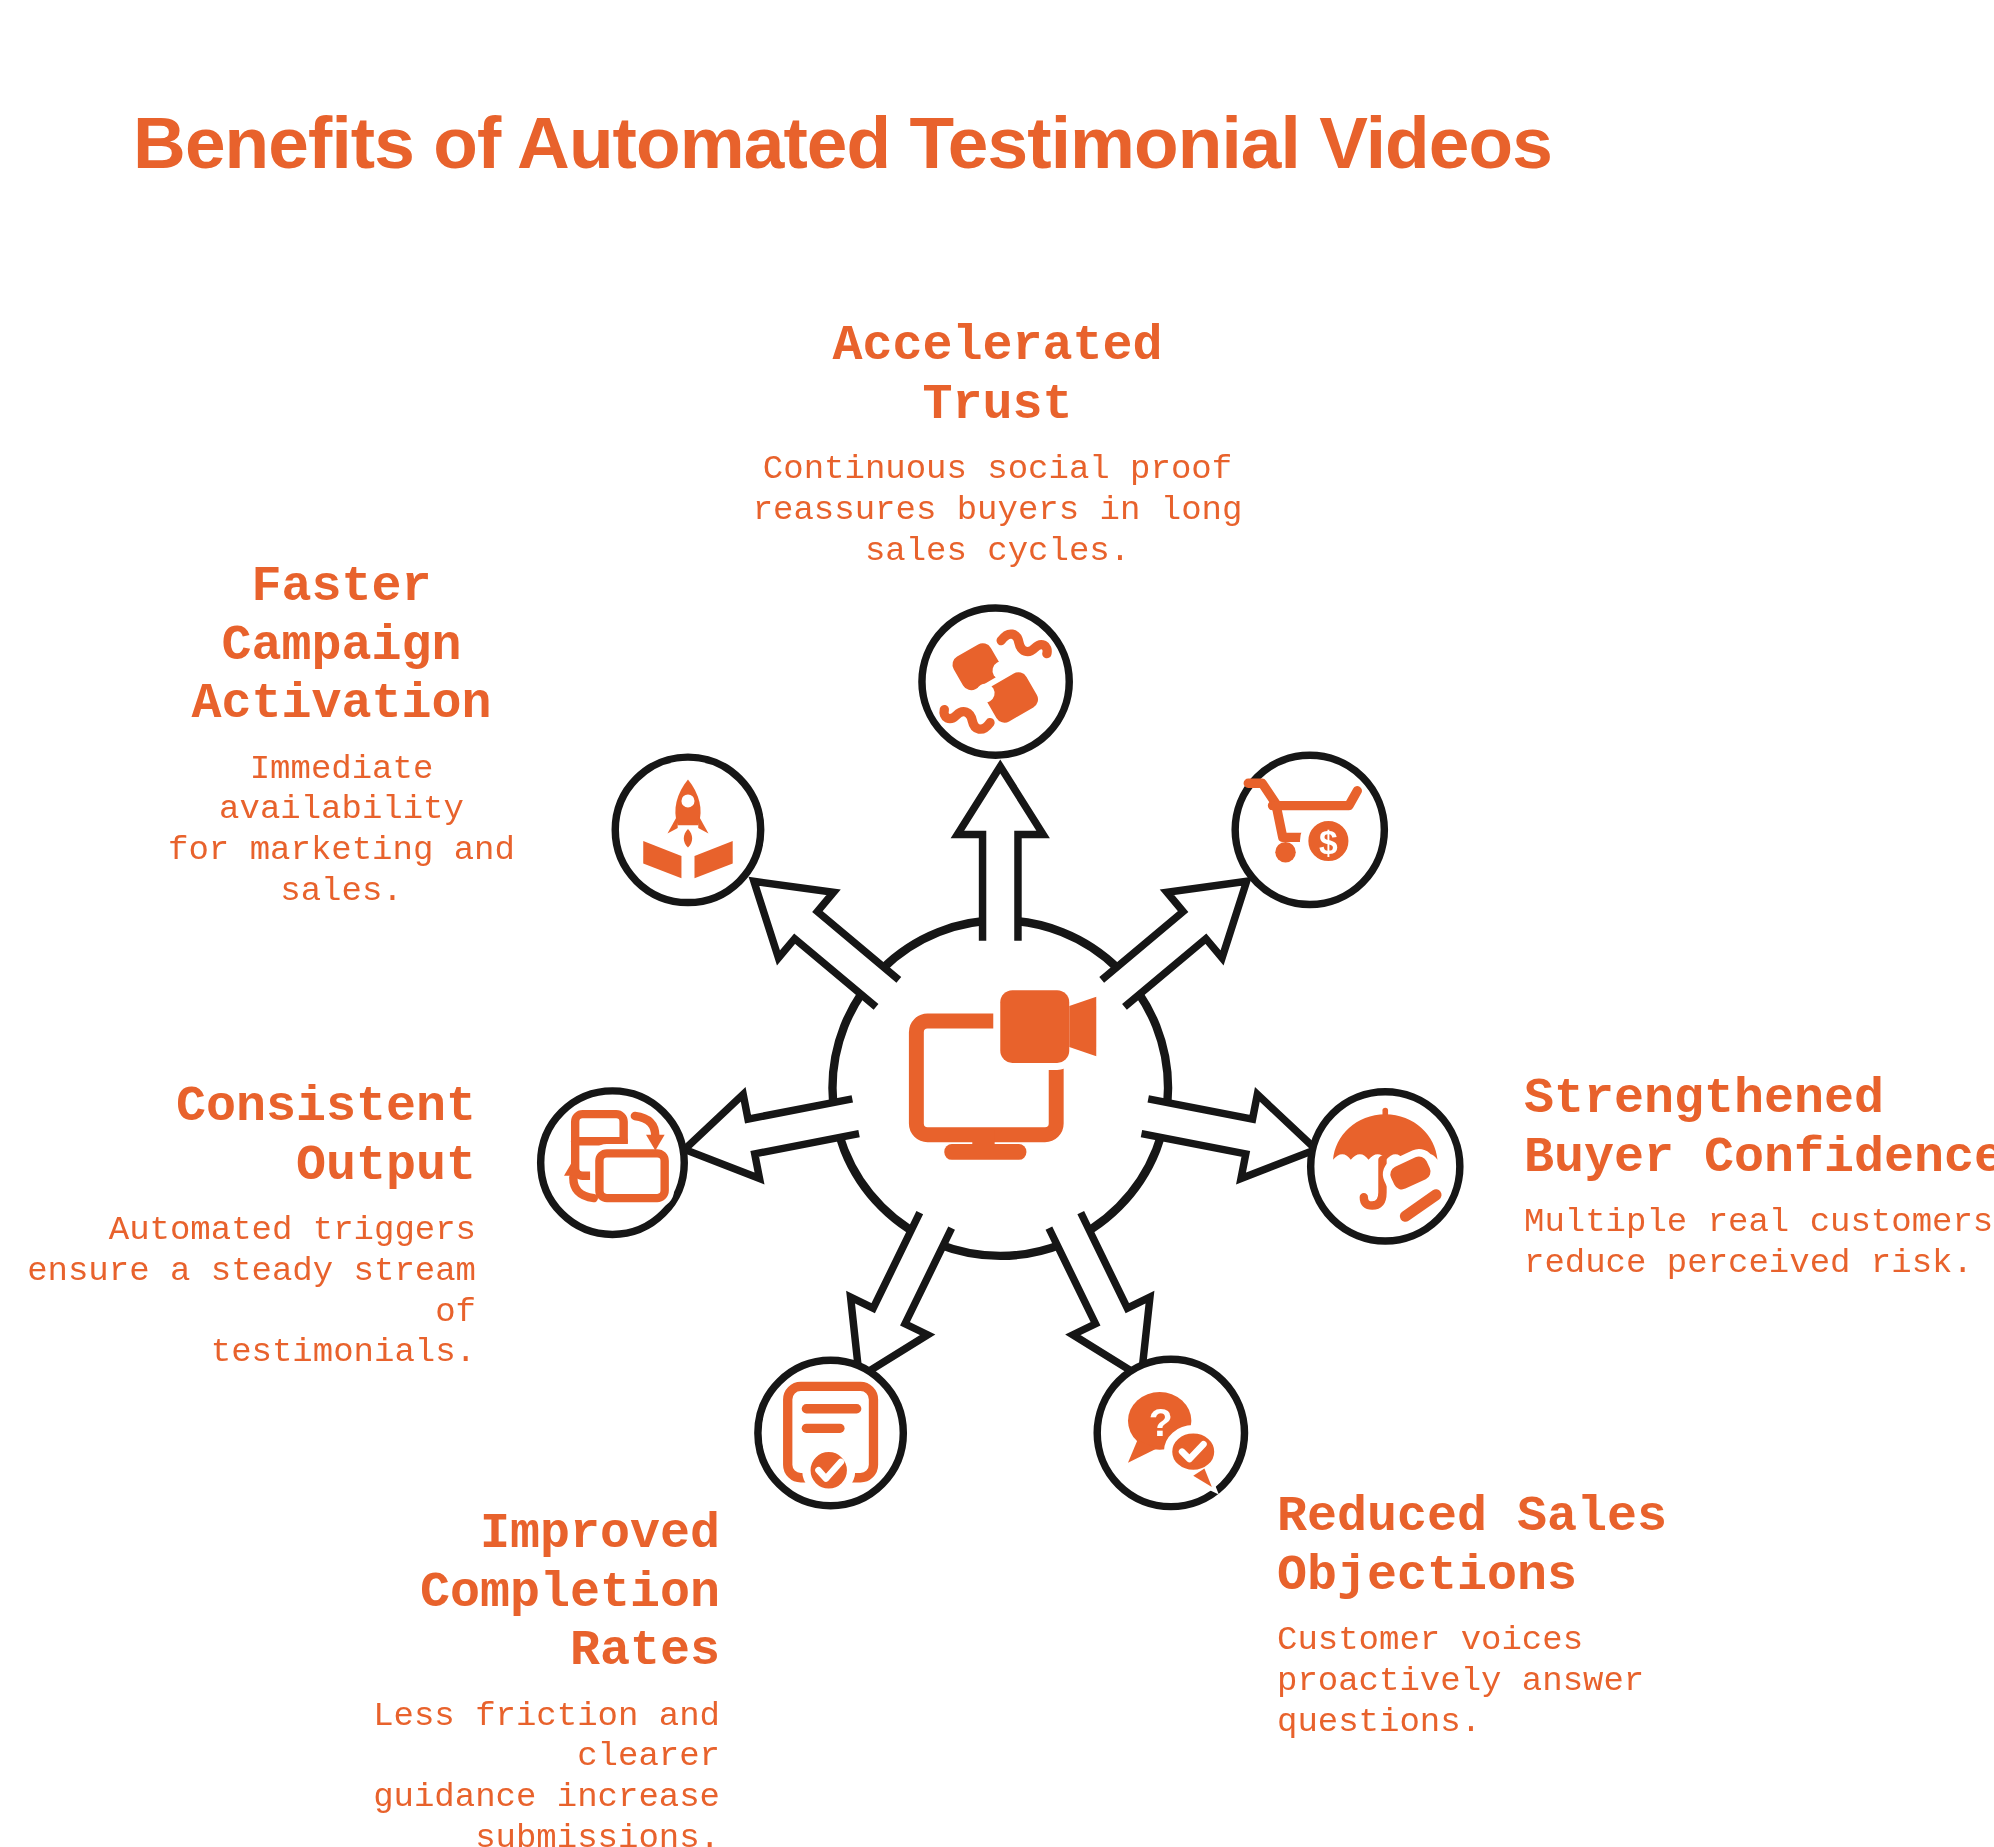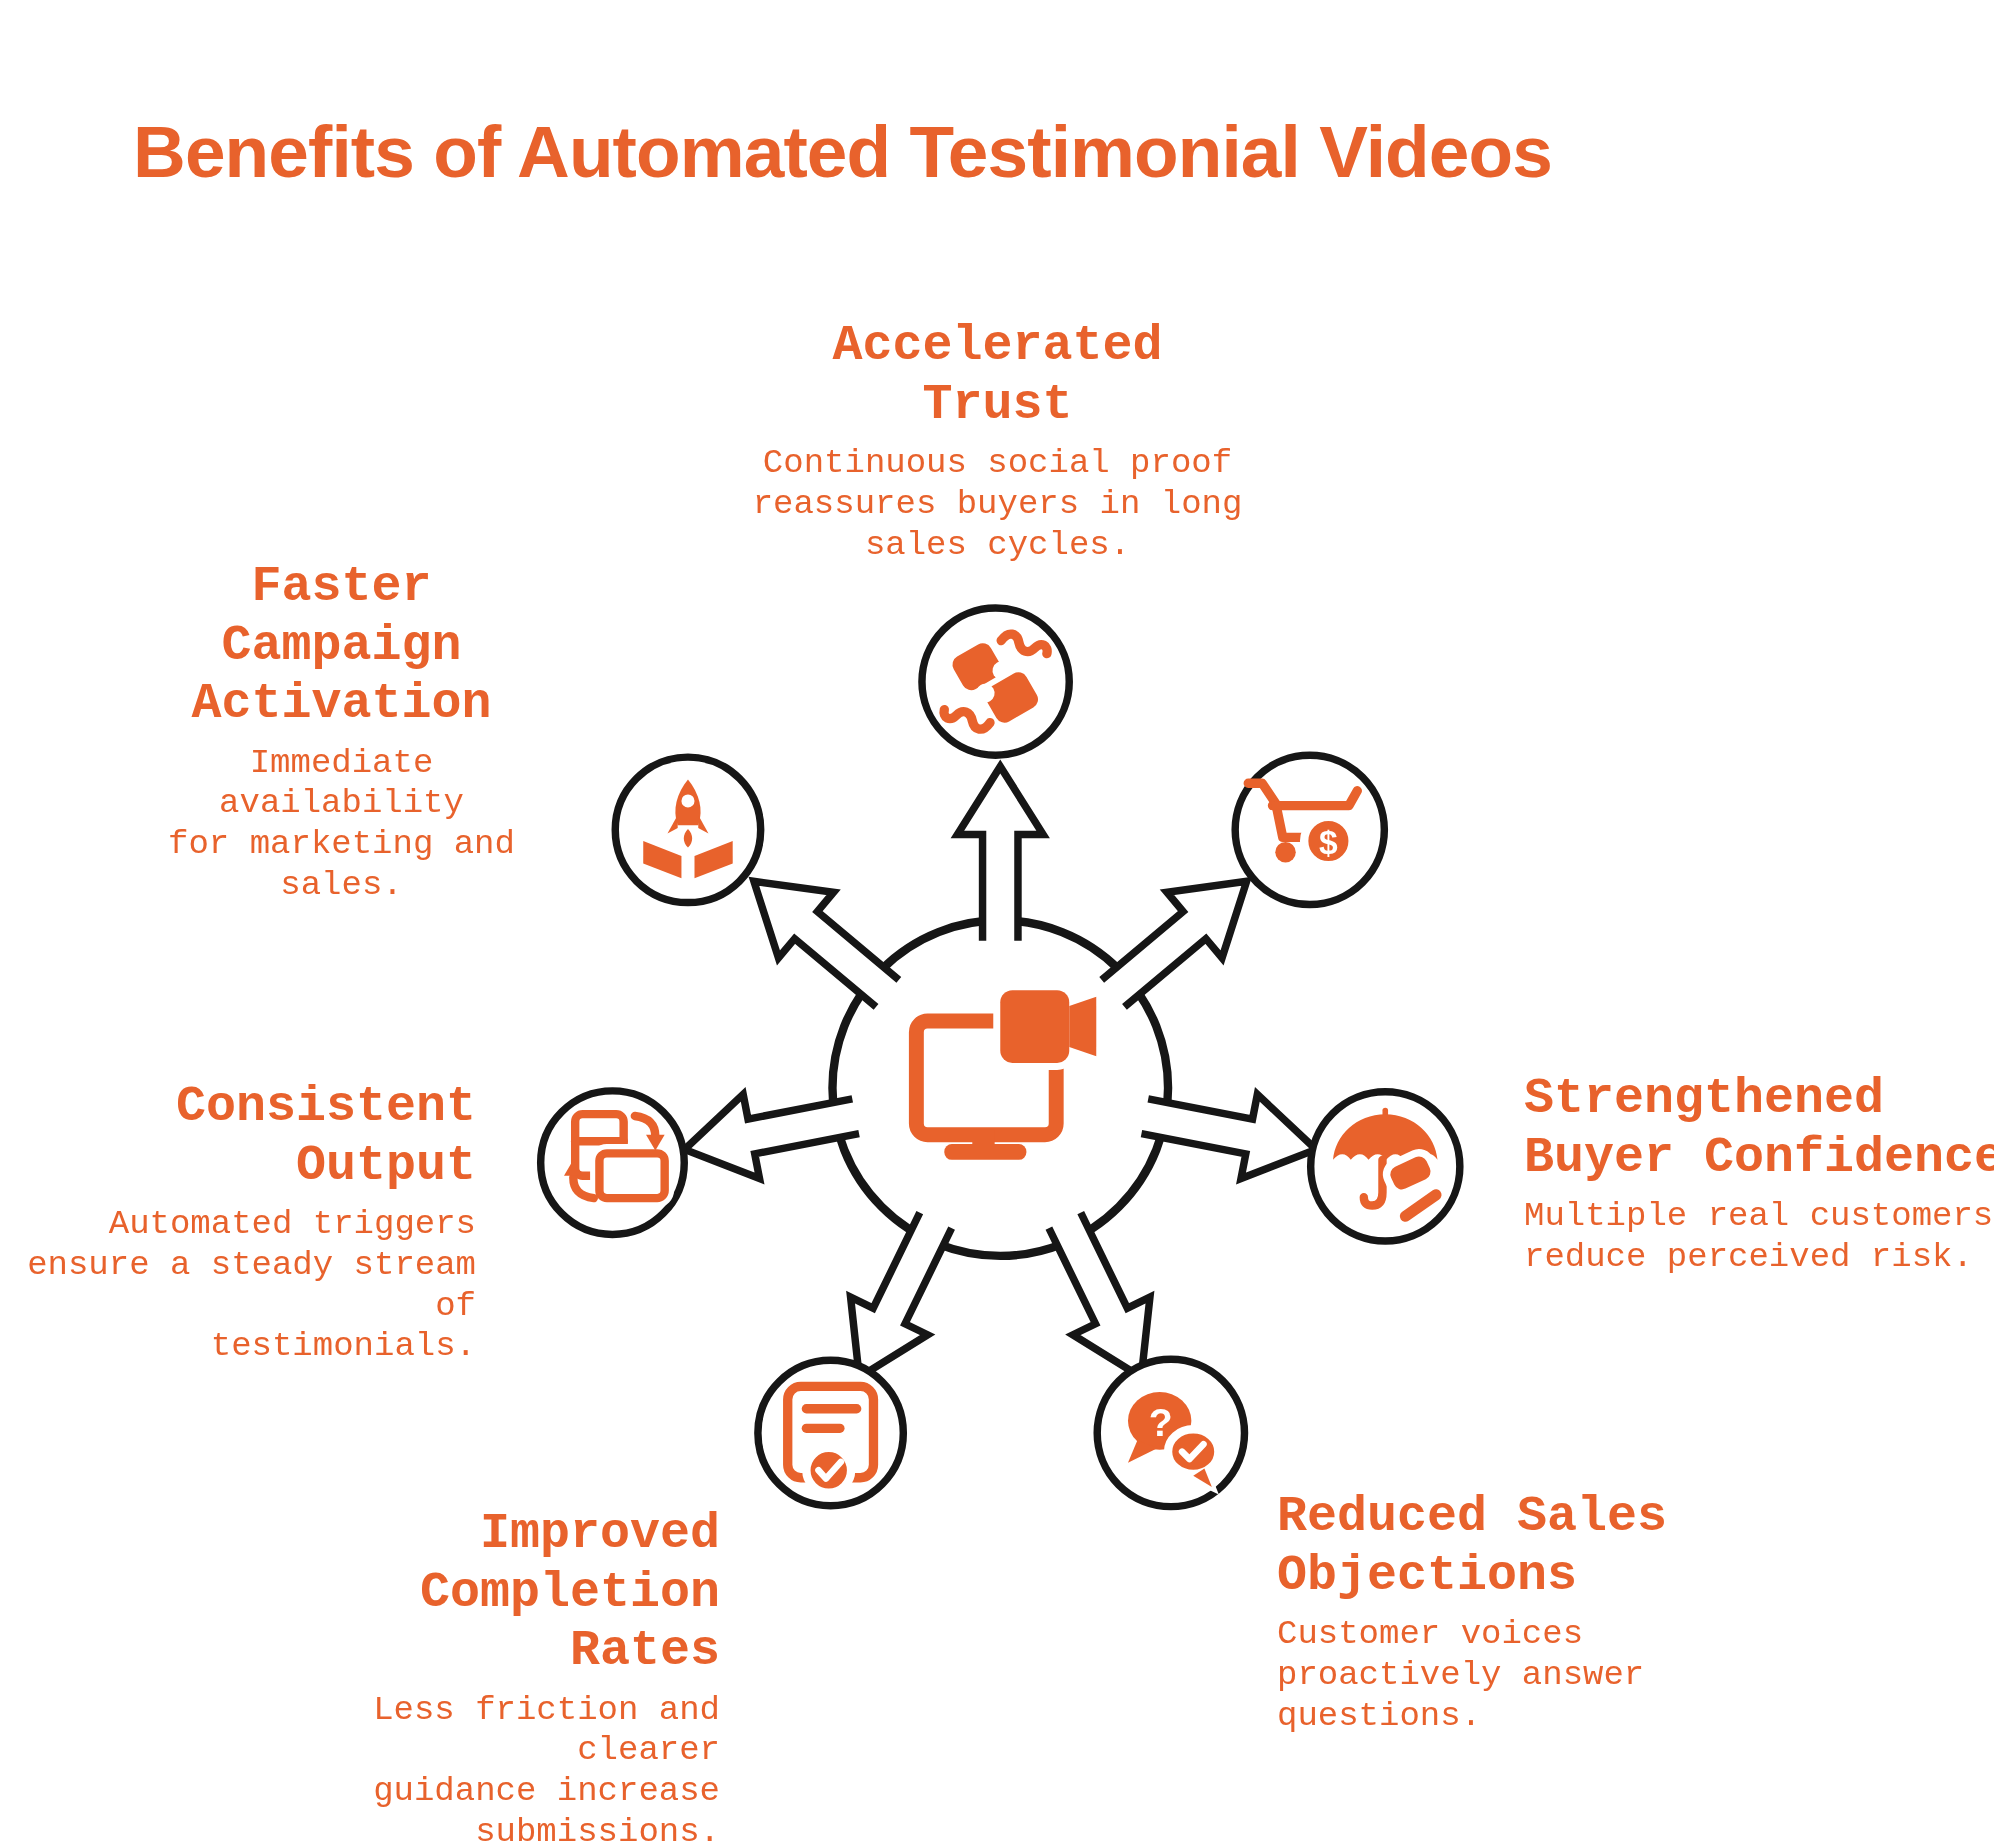--- a/index.html
+++ b/index.html
@@ -1,23 +1,23 @@
 <!DOCTYPE html>
 <html style="font-size:15px"><head>
 <meta charset="utf-8">
 <style>
   html,body{margin:0;padding:0;background:#ffffff;}
   .canvas{position:relative;width:1994px;height:1848px;background:#ffffff;overflow:hidden;
           font-family:"Liberation Sans","DejaVu Sans",sans-serif;}
   .diagram{position:absolute;left:0;top:0;width:1994px;height:1848px;}
-  .title{position:absolute;left:0;top:110px;width:1685px;text-align:center;
+  .title{position:absolute;left:0;top:101px;width:1685px;text-align:center;
          font-size:73px;font-weight:700;color:#E8622C;letter-spacing:-0.9px;}
   .benefit{position:absolute;color:#E8622C;font-family:Liberation Mono, monospace;}
   .bh{font-size:50px;font-weight:700;line-height:1.17;white-space:pre-line;}
-  .bb{font-size:34px;font-weight:400;line-height:1.2;margin-top:9px;white-space:pre-line;}
+  .bb{font-size:34px;font-weight:400;line-height:1.2;margin-top:15px;white-space:pre-line;}
   .b1{left:741px;top:317px;width:513px;text-align:center;}
   .b2{left:126px;top:558px;width:431px;text-align:center;}
   .b3{left:1442px;top:550px;width:522px;text-align:left;}
   .b4{left:8px;top:1078px;width:468px;text-align:right;}
   .b5{left:1524px;top:1070px;width:522px;text-align:left;}
   .b6{left:252px;top:1505px;width:468px;text-align:right;}
   .b7{left:1277px;top:1488px;width:522px;text-align:left;}
   .ic{stroke:#E8622C;fill:none;stroke-linecap:round;stroke-linejoin:round;}
 </style>
 </head>

